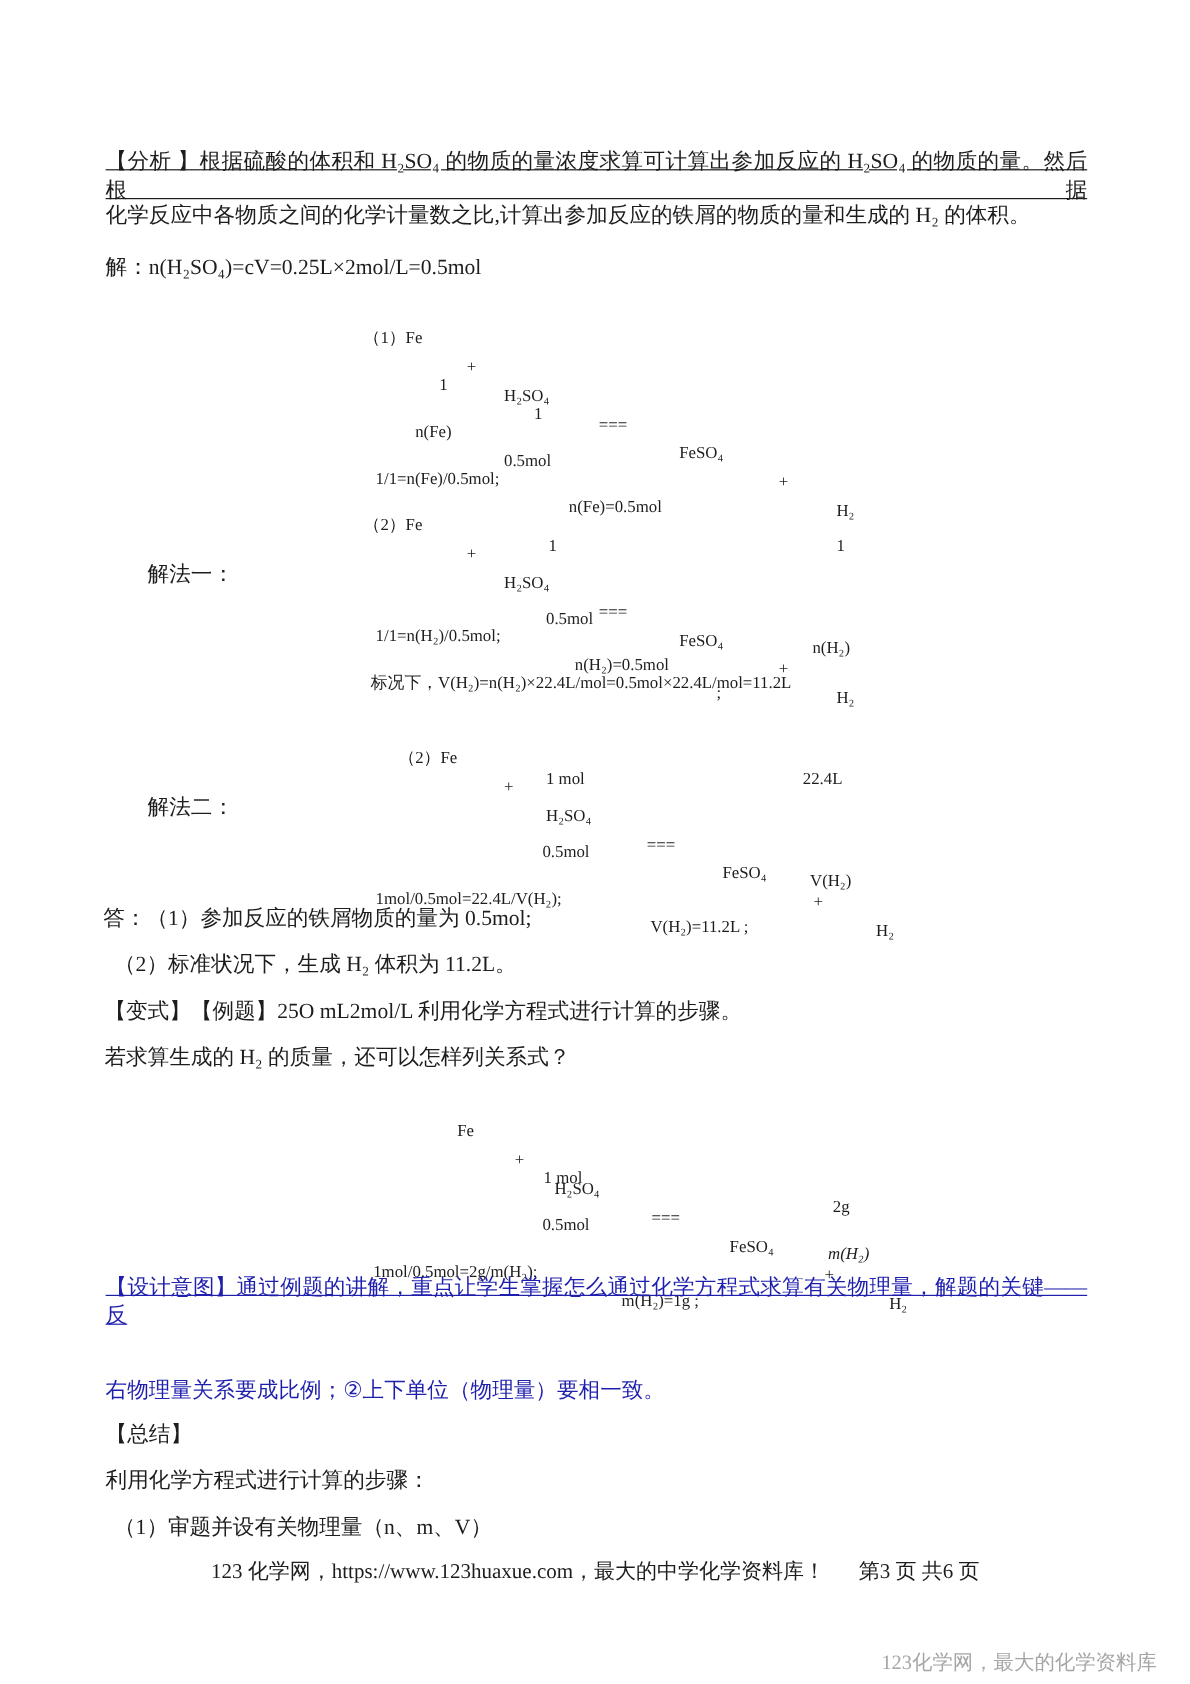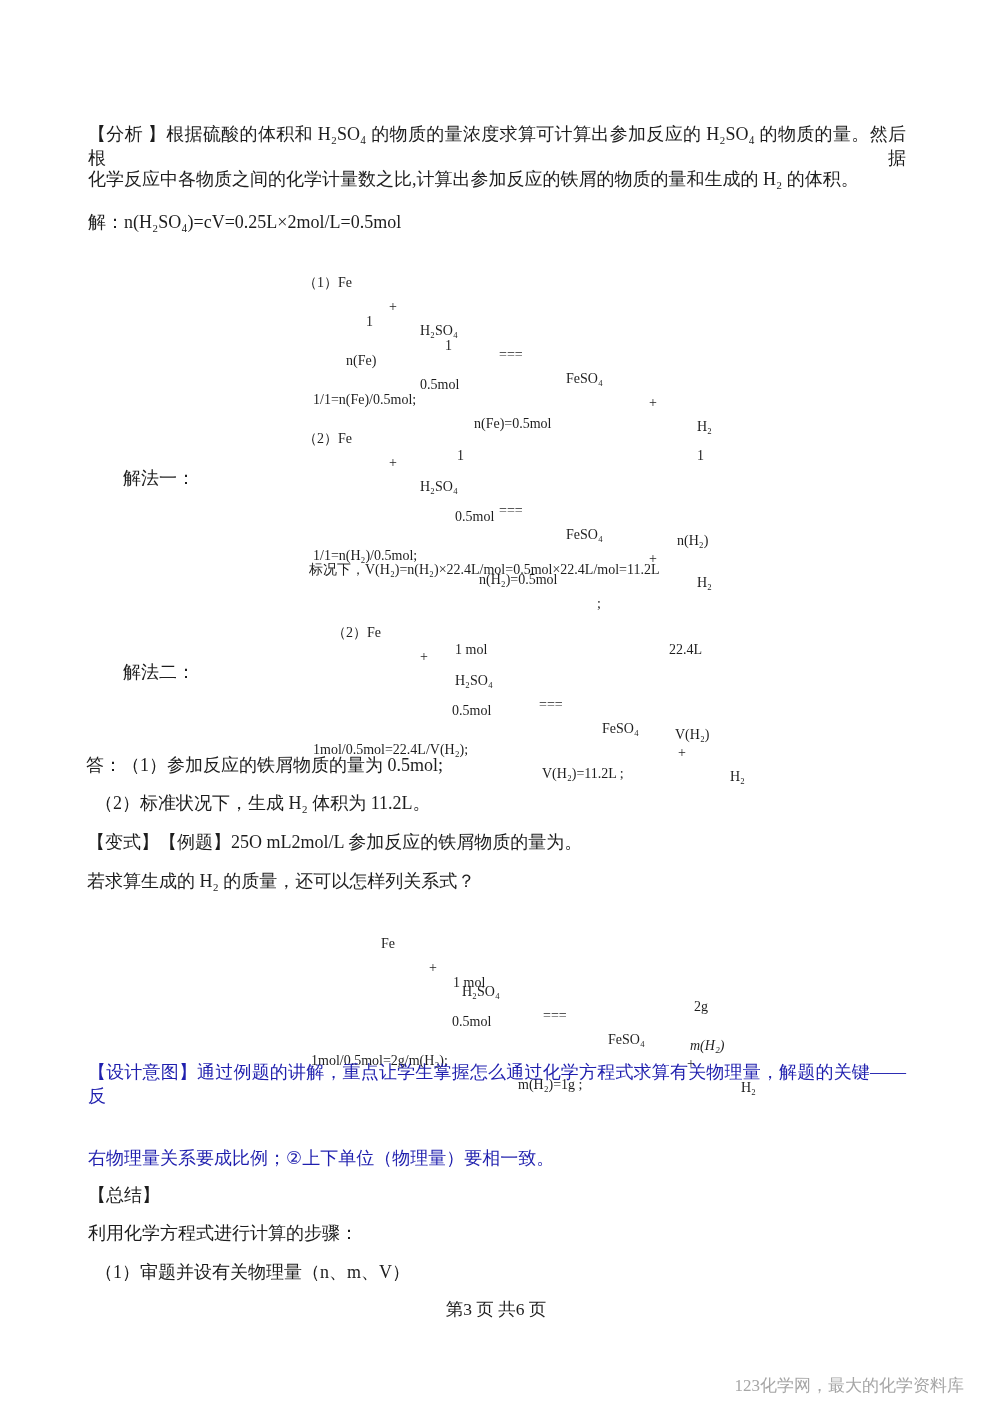--- a/index.html
+++ b/index.html
@@ -16,20 +16,21 @@
     position: absolute;
     white-space: pre;
     line-height: 24px;
     font-size: 18px;
   }
   .just {
     white-space: normal;
     width: 818px;
     text-align: justify;
     text-align-last: justify;
+    text-decoration: underline;
   }
   .eqline { font-size: 14px; margin-left: 12px; }
   .tok { position: absolute; white-space: pre; }
   .blue { color: #1f1fae; }
   .footer {
     position: absolute;
     top: 1297px;
     left: 0;
     width: 992px;
     display: flex;
@@ -90,21 +91,21 @@
   </div>
   <div class="line" style="top:442px;">
     <span class="tok" style="left:123px;">解法一：</span>
     <span class="tok eqline" style="left:445px; top:2px;">1</span>
     <span class="tok eqline" style="left:685px; top:2px;">1</span>
   </div>
   <div class="line eqline" style="top:481px;">
     <span class="tok" style="left:443px;">0.5mol</span>
     <span class="tok" style="left:665px;font-family:Liberation Serif, serif;">n(H₂)</span>
   </div>
-  <div class="line eqline" style="top:520px;text-align:right;">
+  <div class="line eqline" style="top:495px;text-align:right;">
     <span class="tok" style="left:301px;">1/1=n(H₂)/0.5mol;</span>
     <span class="tok" style="left:467px;">n(H₂)=0.5mol</span>
     <span class="tok" style="left:585px;">;</span>
   </div>
   <div class="line eqline" style="top:558px; left:297px;">标况下，V(H₂)=n(H₂)×22.4L/mol=0.5mol×22.4L/mol=11.2L</div>
 
   <div class="line eqline" style="top:597px;">
     <span class="tok" style="left:320px;">（2）Fe</span>
     <span class="tok" style="left:408px;">+</span>
     <span class="tok" style="left:443px;">H₂SO₄</span>
@@ -123,21 +124,21 @@
     <span class="tok" style="left:663px;">V(H₂)</span>
   </div>
   <div class="line eqline" style="top:714px;">
     <span class="tok" style="left:301px;">1mol/0.5mol=22.4L/V(H₂);</span>
     <span class="tok" style="left:530px;">V(H₂)=11.2L ;</span>
   </div>
 
   <div class="line" style="top:753px; left:86px;">答：（1）参加反应的铁屑物质的量为 0.5mol;</div>
   <div class="line" style="top:791px; left:95px;">（2）标准状况下，生成 H₂ 体积为 11.2L。</div>
 
-  <div class="line" style="top:830px; left:87px;">【变式】【例题】25O mL2mol/L 参加反应的铁屑物质的量为。</div>
+  <div class="line" style="top:830px; left:87px;">【变式】【例题】25O mL2mol/L 利用化学方程式进行计算的步骤。</div>
   <div class="line" style="top:869px; left:87px;">若求算生成的 H₂ 的质量，还可以怎样列关系式？</div>
 
   <div class="line eqline" style="top:908px;">
     <span class="tok" style="left:369px;text-align:right;">Fe</span>
     <span class="tok" style="left:417px;">+</span>
     <span class="tok" style="left:450px;">H₂SO₄</span>
     <span class="tok" style="left:531px;">===</span>
     <span class="tok" style="left:596px;">FeSO₄</span>
     <span class="tok" style="left:675px;">+</span>
     <span class="tok" style="left:729px;">H₂</span>
@@ -156,18 +157,19 @@
   </div>
 
   <div class="line just blue" style="top:1060px; left:88px;">【设计意图】通过例题的讲解，重点让学生掌握怎么通过化学方程式求算有关物理量，解题的关键——反</div>
   <div class="line blue" style="top:1146px; left:88px;">右物理量关系要成比例；②上下单位（物理量）要相一致。</div>
 
   <div class="line" style="top:1183px; left:88px;">【总结】</div>
   <div class="line" style="top:1221px; left:88px;">利用化学方程式进行计算的步骤：</div>
   <div class="line" style="top:1260px; left:95px;text-align:right;">（1）审题并设有关物理量（n、m、V）</div>
 
   <div class="footer">
+    <span>123 化学网，https://www.123huaxue.com，最大的中学化学资料库！</span>
     <span>第3 页 共6 页</span>
   </div>
 
   <div class="watermark">123化学网，最大的化学资料库</div>
 
 </div>
 
 </body></html>

